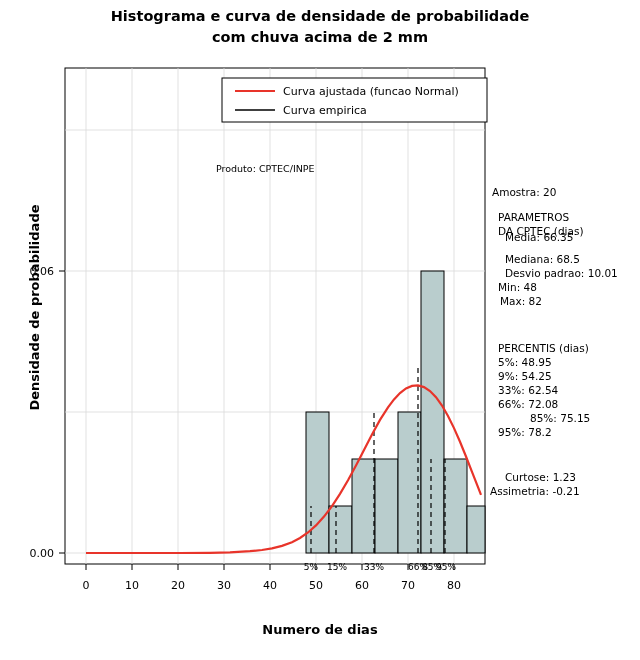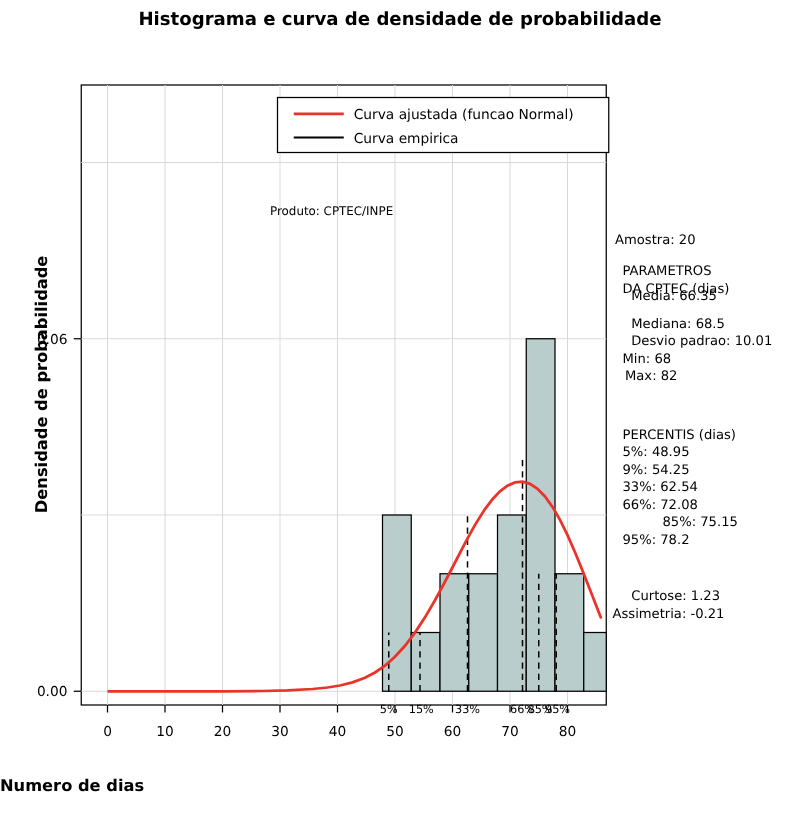--- a/index.html
+++ b/index.html
@@ -14,40 +14,41 @@
   .title{
     position:absolute;left:0;top:6px;width:640px;
     text-align:center;font-weight:bold;font-size:14.5px;color:#000;
     line-height:21px;
   }
   .title div{white-space:nowrap;}
   svg{position:absolute;left:0;top:0;}
   .axlabel{
     position:absolute;font-size:13px;font-weight:bold;color:#000;
   }
-  #xlab{left:0;top:622px;width:640px;text-align:left;}
+  #xlab{left:0;top:622px;width:640px;text-align:center;}
   #ylab{
     left:-96px;top:300px;width:260px;text-align:center;
     transform:rotate(-90deg);transform-origin:center center;
   }
   .sidetext{
     position:absolute;font-size:10.5px;color:#000;white-space:pre;line-height:14.2px;
   }
   .tick{font-size:11px;fill:#000;}
   .pct{font-size:9px;fill:#000;}
   .legendtext{font-size:11px;fill:#000;}
   .prodtext{font-size:9.5px;fill:#000;}
 </style>
 </head>
 <body>
 
 <div id="stage">
 
   <div class="title">
     <div>Histograma e curva de densidade de probabilidade</div>
+    <div>com chuva acima de 2 mm</div>
   </div>
 
   <svg width="640" height="660">
 
     <rect id="plotframe" x="65" y="68" width="420" height="496" fill="#ffffff" stroke="#000000" stroke-width="1"></rect>
 
     <g stroke="#d9d9d9" stroke-width="0.8">
       <line x1="86" y1="68" x2="86" y2="564"></line>
       <line x1="132" y1="68" x2="132" y2="564"></line>
       <line x1="178" y1="68" x2="178" y2="564"></line>
@@ -144,21 +145,21 @@
 
   <div class="axlabel" id="xlab">Numero de dias</div>
   <div class="axlabel" id="ylab">Densidade de probabilidade</div>
 
   <div class="sidetext" style="left:492px;top:185px;">Amostra: 20</div>
   <div class="sidetext" style="left:498px;top:210px;">PARAMETROS
 DA CPTEC (dias)</div>
   <div class="sidetext" style="left:505px;top:230px;">Media: 66.35</div>
   <div class="sidetext" style="left:505px;top:252px;">Mediana: 68.5</div>
   <div class="sidetext" style="left:505px;top:266px;">Desvio padrao: 10.01</div>
-  <div class="sidetext" style="left:498px;top:280px;">Min: 68</div>
+  <div class="sidetext" style="left:498px;top:280px;">Min: 48</div>
   <div class="sidetext" style="left:500px;top:294px;">Max: 82</div>
 
   <div class="sidetext" style="left:498px;top:341px;">PERCENTIS (dias)</div>
   <div class="sidetext" style="left:498px;top:355px;">5%: 48.95</div>
   <div class="sidetext" style="left:498px;top:369px;">9%: 54.25</div>
   <div class="sidetext" style="left:498px;top:383px;">33%: 62.54</div>
   <div class="sidetext" style="left:498px;top:397px;">66%: 72.08</div>
   <div class="sidetext" style="left:498px;top:411px;margin-left:32px;">85%: 75.15</div>
   <div class="sidetext" style="left:498px;top:425px;">95%: 78.2</div>
 

